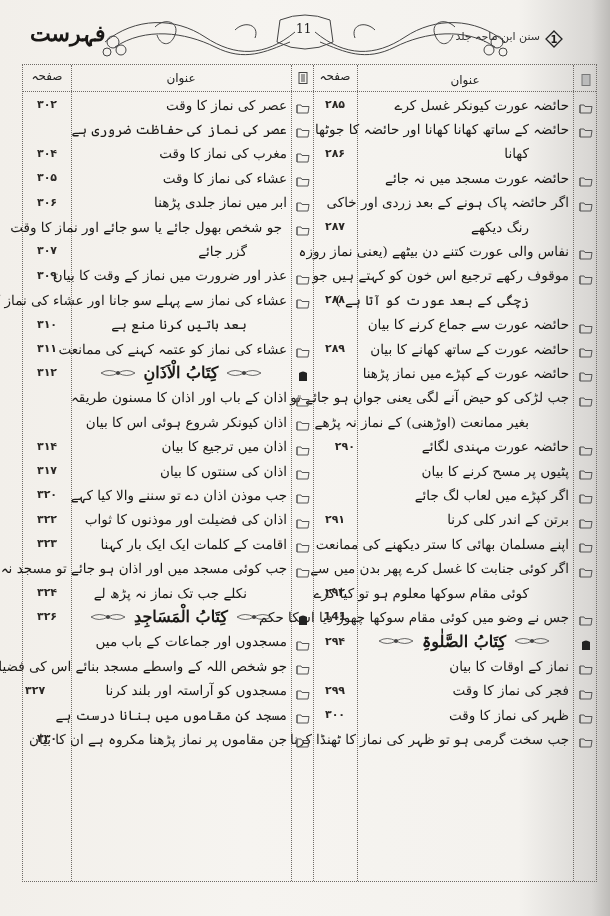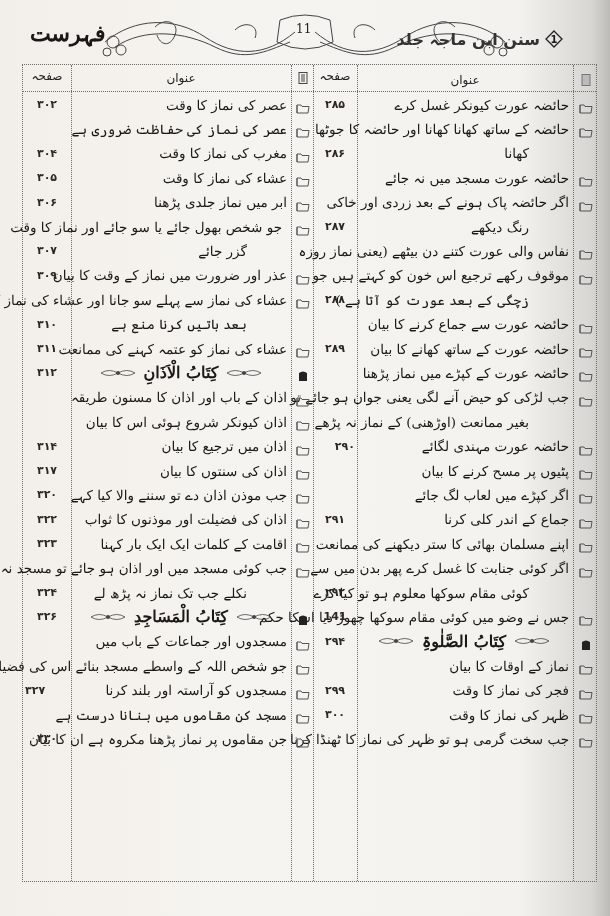--- a/index.html
+++ b/index.html
@@ -13,21 +13,21 @@
   .page-header {
     position: absolute; left: 0; top: 0; width: 610px; height: 60px;
   }
   .header-title {
     position: absolute; left: 30px; top: 20px;
     font-family: "DejaVu Serif", serif; font-weight: bold; font-size: 22px;
     direction: rtl; color: #1a1816;
   }
   .header-book {
     position: absolute; right: 70px; top: 30px;
-    font-size: 16px; direction: rtl; color: #333; font-weight: bold;
+    font-size: 11px; direction: rtl; color: #333;
   }
   .vol-badge {
     position: absolute; right: 47px; top: 30px; width: 18px; height: 18px;
     display: flex; align-items: center; justify-content: center;
   }
   .vol-badge svg { position: absolute; left: 0; top: 0; }
   .vol-badge span { position: relative; font-size: 10px; font-weight: bold; }
   .ornament {
     position: absolute; left: 95px; top: 12px; width: 420px; height: 46px;
   }
@@ -225,21 +225,21 @@
           <path d="M1 3 L1 11" stroke="#555"></path>
         </svg></span>
       <div class="row" style="top: 418.4px; left: 336px; width: 210px;">
         <div class="title">اگر کپڑے میں لعاب لگ جائے</div>
       </div>
       <span class="icon" style="left: 556px; top: 424.4px;"><svg viewBox="0 0 14 12" width="14" height="12">
           <path d="M1 3 L5 3 L6 4.5 L13 4.5 L12 11 L1 11 Z" fill="none" stroke="#555" stroke-width="1"></path>
           <path d="M1 3 L1 11" stroke="#555"></path>
         </svg></span>
       <div class="row" style="top: 442.8px; left: 336px; width: 210px;">
-        <div class="title">جماع کے اندر کلی کرنا</div>
+        <div class="title">برتن کے اندر کلی کرنا</div>
       </div>
       <span class="icon" style="left: 556px; top: 448.8px;"><svg viewBox="0 0 14 12" width="14" height="12">
           <path d="M1 3 L5 3 L6 4.5 L13 4.5 L12 11 L1 11 Z" fill="none" stroke="#555" stroke-width="1"></path>
           <path d="M1 3 L1 11" stroke="#555"></path>
         </svg></span>
       <div class="pg" style="left: 292px; width: 40px; top: 447.8px; text-align: center;">۲۹۱</div>
       <div class="row" style="top: 467.2px; left: 336px; width: 210px;">
         <div class="title">اپنے مسلمان بھائی کا ستر دیکھنے کی ممانعت</div>
       </div>
       <span class="icon" style="left: 556px; top: 473.2px;"><svg viewBox="0 0 14 12" width="14" height="12">

